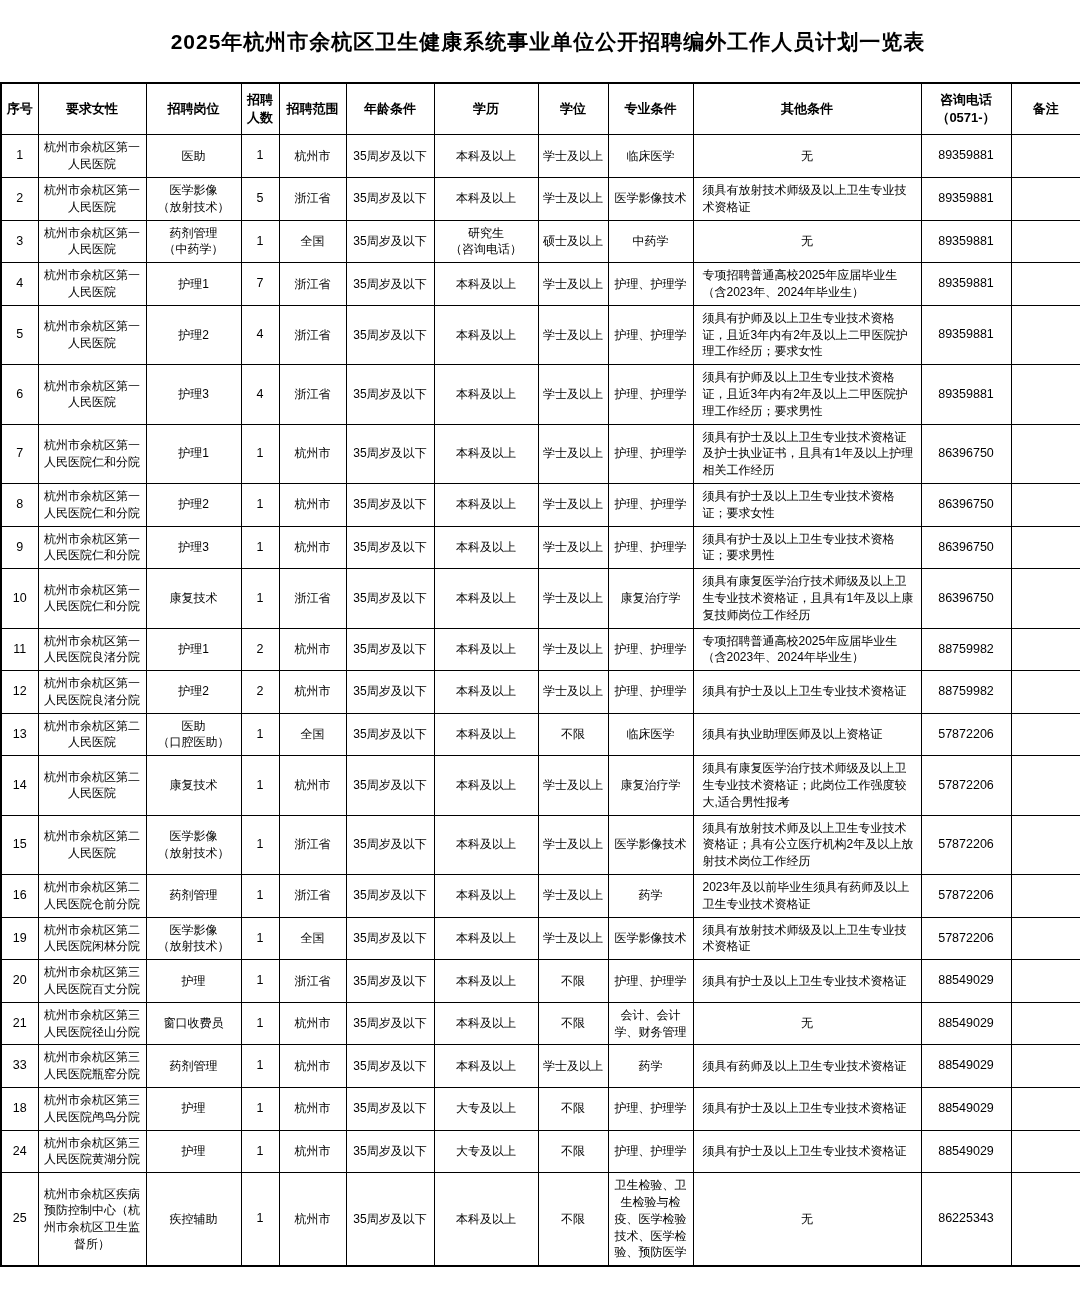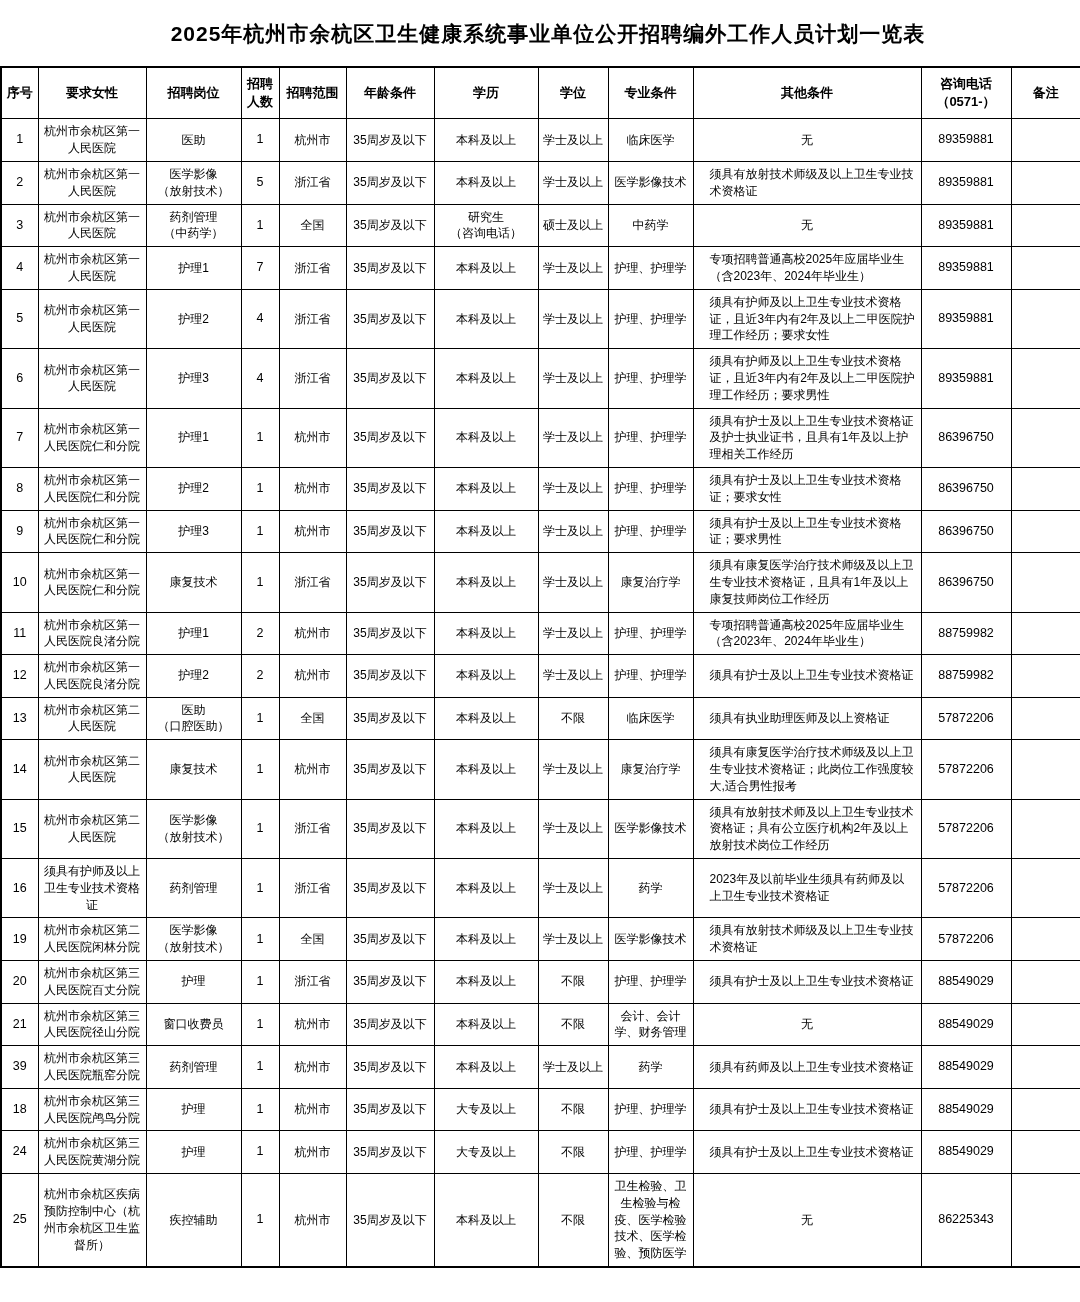--- a/index.html
+++ b/index.html
@@ -7,21 +7,21 @@
     padding: 0;
     background: #ffffff;
     font-family: "Liberation Sans", "DejaVu Sans", sans-serif;
     color: #000;
   }
   .page {
     width: 1080px;
     background: #fff;
   }
   .doc-title {
-    margin: 4px;
+    margin: 12px;
     padding: 16px 0 14px 16px;
     text-align: center;
     font-size: 21px;
     font-weight: bold;
     letter-spacing: 1px;
   }
   table.plan {
     width: 1080px;
     border-collapse: collapse;
     table-layout: fixed;
@@ -38,21 +38,21 @@
     word-break: break-all;
     overflow-wrap: break-word;
   }
   table.plan th {
     font-size: 13px;
     font-weight: bold;
     padding: 7px 2px;
   }
   table.plan td.left {
     text-align: left;
-    padding-left: 16px;
+    padding-left: 9px;
     padding-right: 5px;
   }
   table.plan td.num {
     font-size: 12.5px;
   }
 </style>
 </head>
 <body>
 
 <div class="page">
@@ -301,21 +301,21 @@
           <td>35周岁及以下</td>
           <td>本科及以上</td>
           <td>学士及以上</td>
           <td>医学影像技术</td>
           <td class="left">须具有放射技术师及以上卫生专业技术资格证；具有公立医疗机构2年及以上放射技术岗位工作经历</td>
           <td class="num">57872206</td>
           <td></td>
         </tr>
         <tr>
           <td class="num">16</td>
-          <td>须具有护师及以上卫生专业技术资格证</td>
+          <td>杭州市余杭区第二人民医院仓前分院</td>
           <td>药剂管理</td>
           <td class="num">1</td>
           <td>浙江省</td>
           <td>35周岁及以下</td>
           <td>本科及以上</td>
           <td>学士及以上</td>
           <td>药学</td>
           <td class="left">2023年及以前毕业生须具有药师及以上卫生专业技术资格证</td>
           <td class="num">57872206</td>
           <td></td>
@@ -357,21 +357,21 @@
           <td>杭州市</td>
           <td>35周岁及以下</td>
           <td>本科及以上</td>
           <td>不限</td>
           <td>会计、会计学、财务管理</td>
           <td>无</td>
           <td class="num">88549029</td>
           <td></td>
         </tr>
         <tr>
-          <td class="num">39</td>
+          <td class="num">33</td>
           <td>杭州市余杭区第三人民医院瓶窑分院</td>
           <td>药剂管理</td>
           <td class="num">1</td>
           <td>杭州市</td>
           <td>35周岁及以下</td>
           <td>本科及以上</td>
           <td>学士及以上</td>
           <td>药学</td>
           <td class="left">须具有药师及以上卫生专业技术资格证</td>
           <td class="num">88549029</td>

